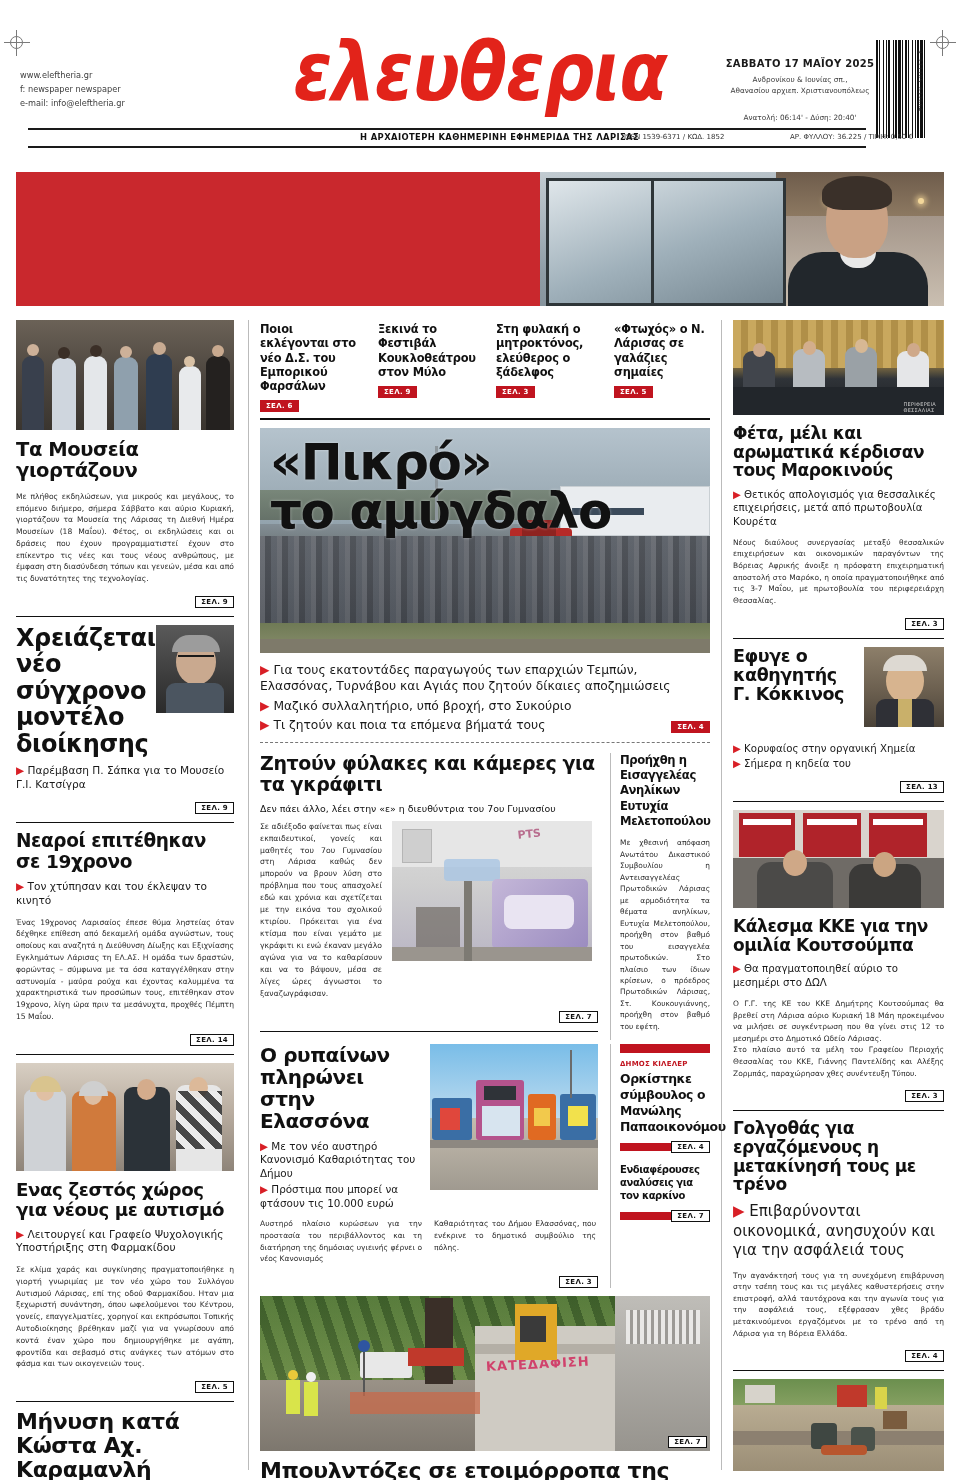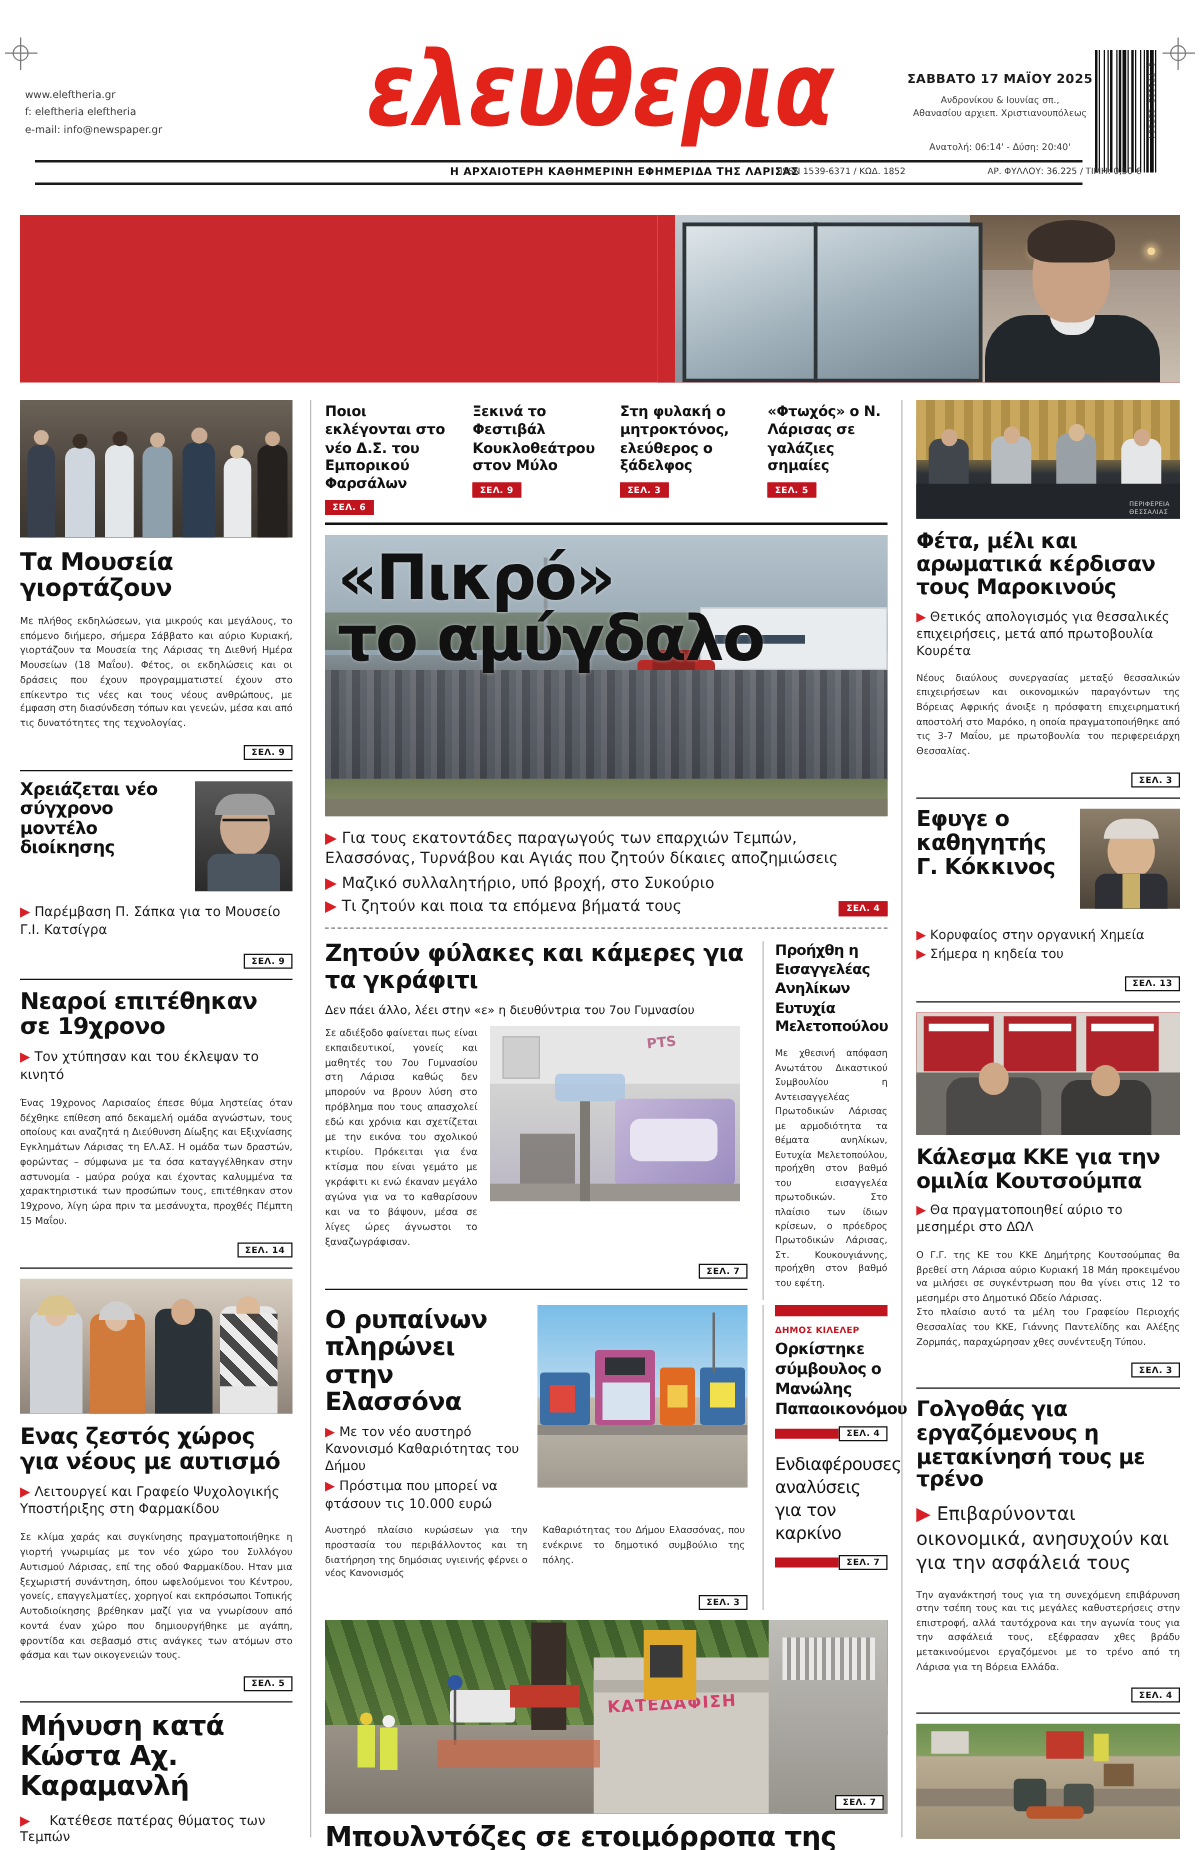--- a/index.html
+++ b/index.html
@@ -151,22 +151,22 @@
   <div class="masthead">
     <div class="reg-mark reg-tl">
         <div class="reg-ring"></div>
       </div>
     <div class="reg-mark reg-tr">
         <div class="reg-ring"></div>
       </div>
 
     <div class="contact">
       <div>www.eleftheria.gr</div>
-      <div>f: eleftheria eleftheria</div>
-      <div>e-mail: info@newspaper.gr</div>
+      <div>f: newspaper newspaper</div>
+      <div>e-mail: info@eleftheria.gr</div>
     </div>
 
     <div class="logo">ελευθερια</div>
 
     <div class="dateblock">
       <div class="d1">ΣΑΒΒΑΤΟ 17 ΜΑΪΟΥ 2025</div>
       <div class="d2">
         <div>Ανδρονίκου &amp; Ιουνίας σπ.,</div>
         <div>Αθανασίου αρχιεπ. Χριστιανουπόλεως</div>
       </div>
@@ -264,21 +264,21 @@
             <div class="pphead" style="left:196px;top:25px;width:12px;height:12px;background:#c9aa8f"></div>
         </div>
         <h2 class="hl" style="font-size:19.5px;margin-top:9px">Τα Μουσεία γιορτάζουν</h2>
         <p class="body" style="font-size:7.6px;margin-top:9px">Με πλήθος εκδηλώσεων, για μικρούς και μεγάλους, το επόμενο διήμερο, σήμερα Σάββατο και αύριο Κυριακή, γιορτάζουν τα Μουσεία της Λάρισας τη Διεθνή Ημέρα Μουσείων (18 Μαΐου). Φέτος, οι εκδηλώσεις και οι δράσεις που έχουν προγραμματιστεί έχουν στο επίκεντρο τις νέες και τους νέους ανθρώπους, με έμφαση στη διασύνδεση τόπων και γενεών, μέσα και από τις δυνατότητες της τεχνολογίας.</p>
         <div class="selarow"><span class="sela">ΣΕΛ. 9</span></div>
       </div>
       <div class="hr"></div>
 
       <div>
         <div style="position:relative;min-height:92px">
-          <h2 class="hl" style="font-size:14px;width:120px">Χρειάζεται νέο σύγχρονο μοντέλο διοίκησης</h2>
+          <h2 class="hl" style="font-size:24px;width:120px">Χρειάζεται νέο σύγχρονο μοντέλο διοίκησης</h2>
           <div class="photo ph-glasses" style="position:absolute;right:0;top:0;width:78px;height:88px">
             <div class="pphead" style="left:20px;top:14px;width:40px;height:46px;background:#c9a98f"></div>
             <div style="position:absolute;left:16px;top:10px;width:48px;height:17px;border-radius:22px 22px 0 0;background:#9c9c9c"></div>
             <div style="position:absolute;left:22px;top:30px;width:36px;height:8px;border-top:2px solid #1a1a1a"></div>
             <div class="pp" style="left:10px;width:58px;height:30px;background:#4b5560"></div>
           </div>
         </div>
         <div class="sub" style="font-size:10.6px;margin-top:7px">
           <span class="tri">▶</span>
           <span>Παρέμβαση Π. Σάπκα για το Μουσείο Γ.Ι. Κατσίγρα</span>
@@ -442,21 +442,21 @@
           <div style="height:9px;background:#c0141f;margin-bottom:7px"></div>
           <div>
             <div style="font-size:7px;font-weight:bold;color:#c0141f;letter-spacing:.2px">ΔΗΜΟΣ ΚΙΛΕΛΕΡ</div>
             <h3 class="hl" style="font-size:12.4px;margin-top:3px;line-height:1.3">Ορκίστηκε σύμβουλος ο Μανώλης Παπαοικονόμου</h3>
             <div style="position:relative;height:10px;margin-top:6px">
               <div style="position:absolute;left:0;top:2px;width:60px;height:8px;background:#c0141f"></div>
               <span class="sela" style="position:absolute;right:0;top:0">ΣΕΛ. 4</span>
             </div>
           </div>
           <div style="margin-top:12px">
-            <h3 class="hl" style="font-size:14px;line-height:1.3;font-weight:400">Ενδιαφέρουσες αναλύσεις για τον καρκίνο</h3>
+            <h3 class="hl" style="font-size:10px;line-height:1.3;font-weight:700">Ενδιαφέρουσες αναλύσεις για τον καρκίνο</h3>
             <div style="position:relative;height:10px;margin-top:8px">
               <div style="position:absolute;left:0;top:2px;width:60px;height:8px;background:#c0141f"></div>
               <span class="sela" style="position:absolute;right:0;top:0">ΣΕΛ. 7</span>
             </div>
           </div>
         </div>
       </div>
 
       <div style="margin-top:8px">
         <div class="photo ph-demo" style="height:155px;position:relative">

